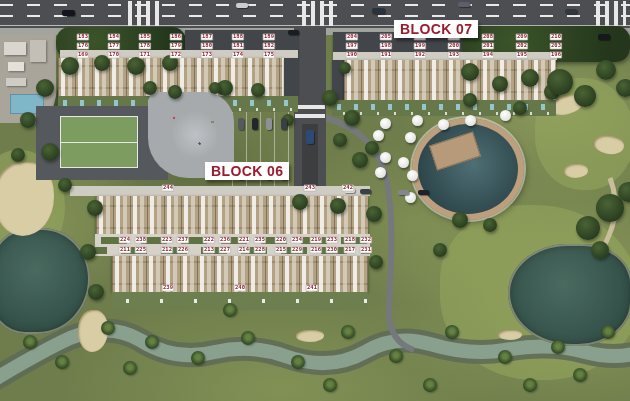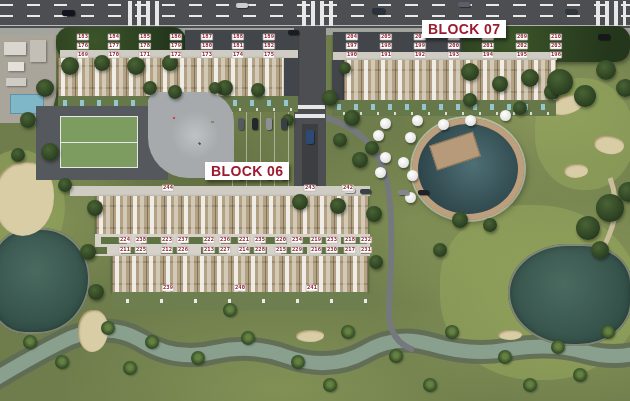--- a/index.html
+++ b/index.html
@@ -326,15 +326,15 @@
       <div class="unit-label" style="left: 350px; top: 250px;">217</div>
       <div class="unit-label" style="left: 366px; top: 250px;">231</div>
       <div class="unit-label" style="left: 168px; top: 188px;">244</div>
       <div class="unit-label" style="left: 310px; top: 188px;">243</div>
       <div class="unit-label" style="left: 348px; top: 188px;">242</div>
       <div class="unit-label" style="left: 168px; top: 288px;">239</div>
       <div class="unit-label" style="left: 240px; top: 288px;">240</div>
       <div class="unit-label" style="left: 312px; top: 288px;">241</div>
     </div>
 
-  <div class="block-label" style="left:394px;top:20px;margin-left:28px;">BLOCK 07</div>
+  <div class="block-label" style="left:394px;top:20px;">BLOCK 07</div>
   <div class="block-label" style="left:205px;top:162px;">BLOCK 06</div>
 </div>
 
 </body></html>

